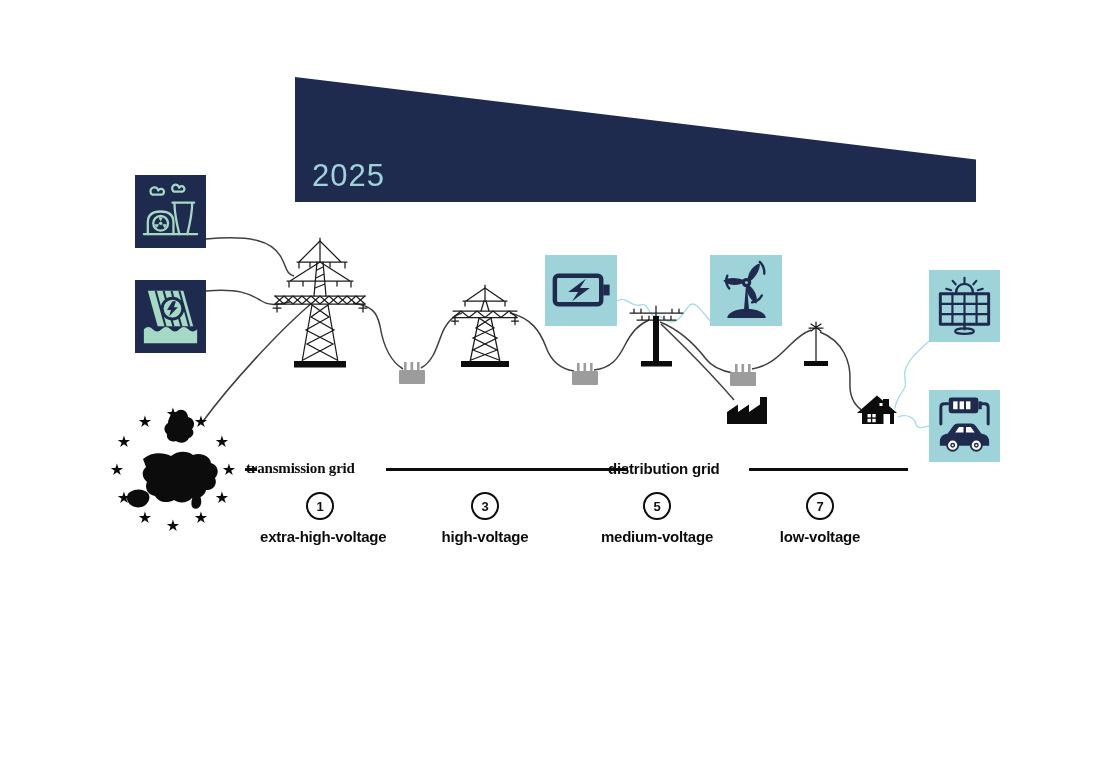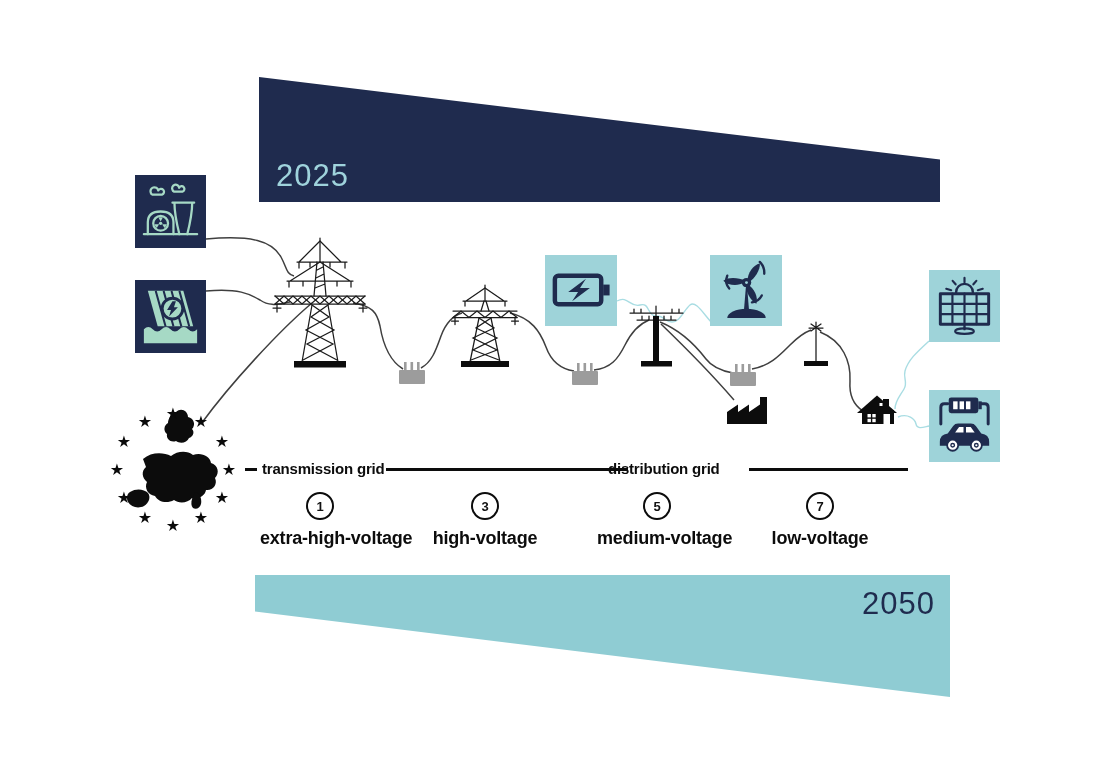--- a/index.html
+++ b/index.html
@@ -5,21 +5,21 @@
   :root{
     --navy:#1f2b4e; --banner-teal:#8fccd3; --box-teal:#9ed3d9; --icon-green:#a6d9c5;
     --year-light:#9fd3dc; --wire-dark:#3f3f3f; --wire-teal:#a9dde3; --gray:#9c9c9c; --ink:#111111;
   }
   html,body{margin:0;padding:0;background:#fff;}
   .canvas{position:relative;width:1100px;height:778px;background:#fff;overflow:hidden;
           font-family:"Liberation Sans",sans-serif;color:var(--ink);}
   .art{position:absolute;left:0;top:0;width:1100px;height:778px;}
 
   
-  .banner{position:absolute;}
+  .banner{position:absolute;margin-left:36px;}
   .banner-top{left:259px;top:77px;width:681px;height:125px;background:var(--navy);
               clip-path:polygon(0 0,100% 66%,100% 100%,0 100%);}
   .banner-top .year{position:absolute;left:17px;bottom:8px;font-size:31px;font-weight:400;
                     letter-spacing:1px;color:var(--year-light);}
   .banner-bottom{left:255px;top:575px;width:695px;height:122px;background:var(--banner-teal);
                  clip-path:polygon(0 0,100% 0,100% 100%,0 30%);}
   .banner-bottom .year{position:absolute;right:15px;top:11px;font-size:31px;font-weight:400;
                        letter-spacing:1px;color:var(--navy);}
 
   
@@ -30,33 +30,33 @@
   .ib-nuclear{left:135px;top:175px;width:71px;height:73px;}
   .ib-hydro{left:135px;top:280px;width:71px;height:73px;}
   .ib-battery{left:545px;top:255px;width:72px;height:71px;}
   .ib-wind{left:710px;top:255px;width:72px;height:71px;}
   .ib-solar{left:929px;top:270px;width:71px;height:72px;}
   .ib-ev{left:929px;top:390px;width:71px;height:72px;}
 
   
   .section-label{position:absolute;top:460px;font-size:15px;font-weight:bold;color:#0c0c0c;
                  letter-spacing:-0.2px;white-space:nowrap;}
-  .lbl-transmission{left:262px;}
+  .lbl-transmission{left:246px;font-family:Liberation Serif, serif;}
   .lbl-distribution{left:608px;}
   .rule{position:absolute;top:468px;height:2.6px;background:#0c0c0c;}
   .rule-dash{left:245px;width:12px;}
   .rule-1{left:386px;width:242px;}
   .rule-2{left:749px;width:159px;}
 
   
   .step{position:absolute;top:492px;width:120px;text-align:center;}
   .step-circle{width:24px;height:24px;border:2.2px solid #0c0c0c;border-radius:50%;
                margin:0 auto;display:flex;align-items:center;justify-content:center;
                font-size:13px;font-weight:bold;background:#fff;}
-  .step-label{margin-top:8px;font-size:18px;font-weight:bold;letter-spacing:-0.2px;
+  .step-label{margin-top:8px;font-size:15px;font-weight:bold;letter-spacing:-0.2px;
               color:#0c0c0c;white-space:nowrap;}
   .step-1{left:260px;} .step-2{left:425px;} .step-3{left:597px;} .step-4{left:760px;}
 
   
   .wire{stroke:var(--wire-dark);stroke-width:1.5;fill:none;}
   .wire-t{stroke:var(--wire-teal);stroke-width:1.4;fill:none;}
   .struct{stroke:#1b1b1b;stroke-width:1.25;fill:none;stroke-linecap:round;}
   .solid{fill:#0c0c0c;stroke:none;}
   .trafo{fill:var(--gray);stroke:none;}
   .eu-star{font-family:"DejaVu Sans",sans-serif;font-size:16px;fill:#0a0a0a;}
@@ -187,23 +187,20 @@
       <text class="eu-star" x="124" y="502.5" text-anchor="middle">★</text>
       <text class="eu-star" x="117" y="474.5" text-anchor="middle">★</text>
       <text class="eu-star" x="124" y="446.5" text-anchor="middle">★</text>
       <text class="eu-star" x="145" y="426.5" text-anchor="middle">★</text>
     </g>
   </svg>
 
   <div class="banner banner-top">
     <span class="year">2025</span>
   </div>
-  <div class="banner banner-bottom">
-    <span class="year">2050</span>
-  </div>
 
   <div class="icon-box box-navy ib-nuclear">
     <svg viewBox="0 0 72 72">
       <path class="ng" d="M9,59 H63"></path>
       <path class="ng" d="M13,59 V47 Q13,36 26,36 Q39,36 39,47 V59"></path>
       <circle class="ng" cx="26" cy="48" r="7.5"></circle>
       <circle class="ngf" cx="26" cy="48" r="1.7"></circle>
       <path class="ngf" d="M26,46.2 L23.8,42.2 A6,6 0 0 1 28.2,42.2 Z"></path>
       <path class="ngf" d="M26,46.2 L23.8,42.2 A6,6 0 0 1 28.2,42.2 Z" transform="rotate(120 26 48)"></path>
       <path class="ngf" d="M26,46.2 L23.8,42.2 A6,6 0 0 1 28.2,42.2 Z" transform="rotate(240 26 48)"></path>

